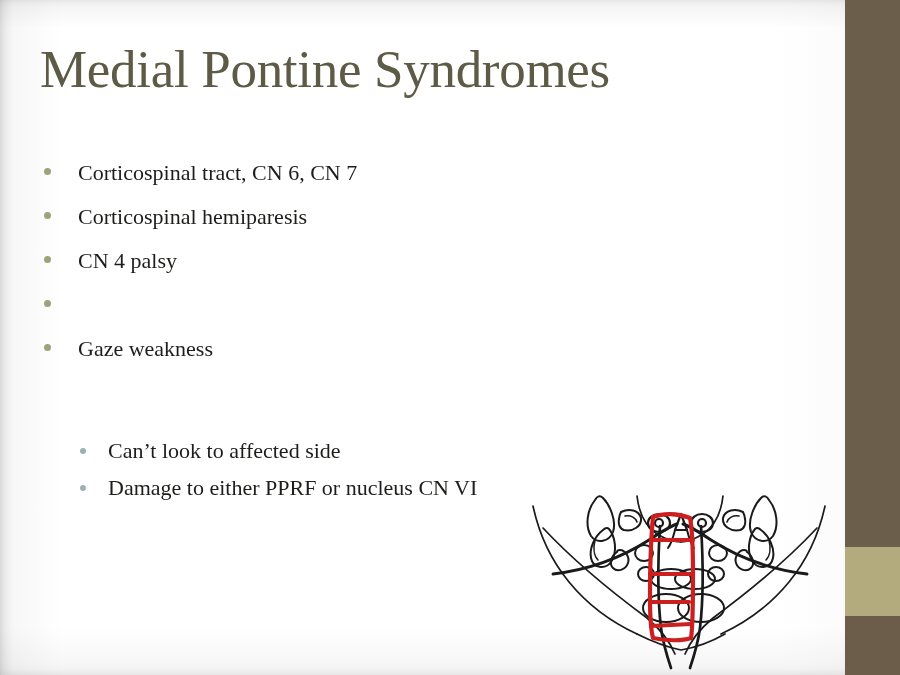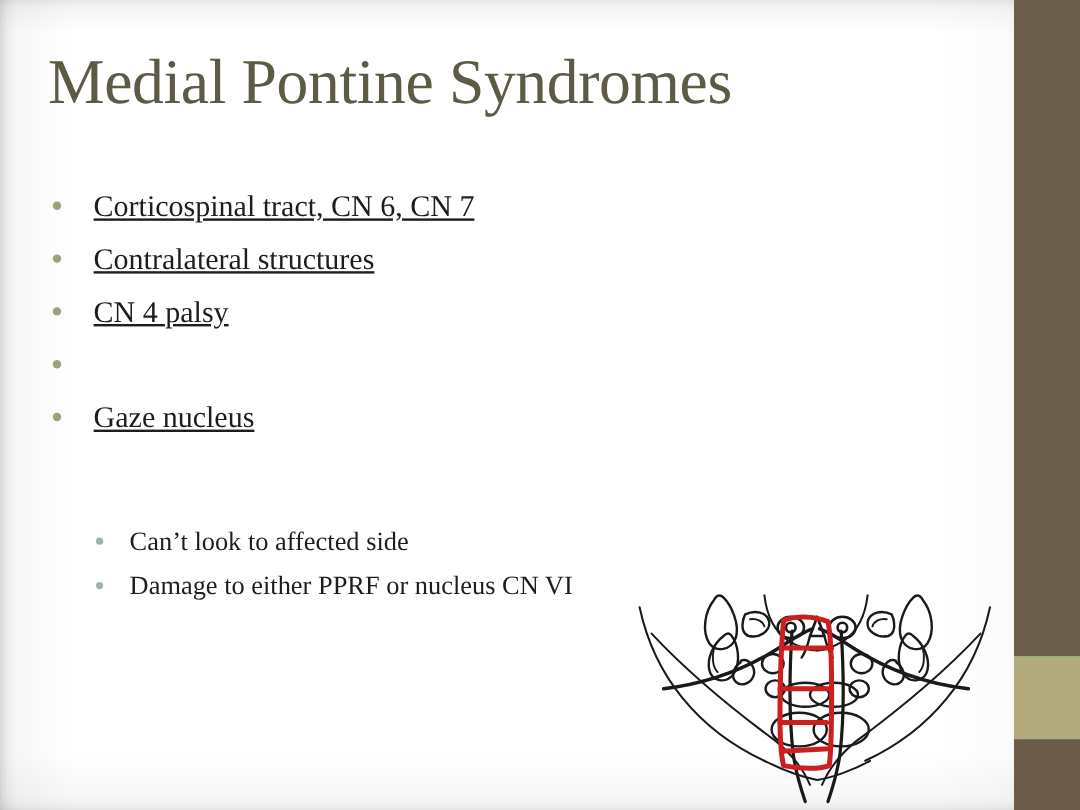--- a/index.html
+++ b/index.html
@@ -96,26 +96,25 @@
   .bullet-dot {
     width: 7px;
     height: 7px;
     border-radius: 50%;
     background: #9aa37a;
     margin-top: 16px;
     margin-right: 0px;
     flex: 0 0 auto;
   }
   .bullet-text {
-    font-size: 25px;
+    font-size: 22px;
     line-height: 42px;
     color: #1d1d1b;
     margin-left: 27px;
     white-space: nowrap;
-    text-decoration: underline;
   }
 
   .sub-list {
     position: absolute;
     left: 80px;
     top: 422px;
     width: 700px;
     margin-top: 13px;
   }
   .sub-row {
@@ -162,36 +161,36 @@
 
   <div id="body-list">
 
     <div class="bullet-row">
       <span class="bullet-dot" style="background: rgb(154, 163, 122);"></span>
       <span class="bullet-text" style="color: rgb(29, 29, 27);">Corticospinal tract, CN 6, CN 7</span>
     </div>
 
     <div class="bullet-row">
       <span class="bullet-dot" style="background: rgb(154, 163, 122);"></span>
-      <span class="bullet-text" style="color: rgb(29, 29, 27);">Contralateral structures</span>
+      <span class="bullet-text" style="color: rgb(29, 29, 27);">Corticospinal hemiparesis</span>
     </div>
 
     <div class="bullet-row">
       <span class="bullet-dot" style="background: rgb(154, 163, 122);"></span>
       <span class="bullet-text" style="color: rgb(29, 29, 27);">CN 4 palsy</span>
     </div>
 
     <div class="bullet-row">
       <span class="bullet-dot" style="background: rgb(154, 163, 122);"></span>
     </div>
 
 
     <div class="bullet-row">
       <span class="bullet-dot" style="background: rgb(154, 163, 122);"></span>
-      <span class="bullet-text" style="color: rgb(29, 29, 27);">Gaze nucleus</span>
+      <span class="bullet-text" style="color: rgb(29, 29, 27);">Gaze weakness</span>
     </div>
 
   </div>
 
   <div class="sub-list">
 
     <div class="sub-row">
       <span class="sub-dot" style="background: rgb(159, 176, 176);"></span>
       <span class="sub-text" style="color: rgb(29, 29, 27);">Can’t look to affected side</span>
     </div>

